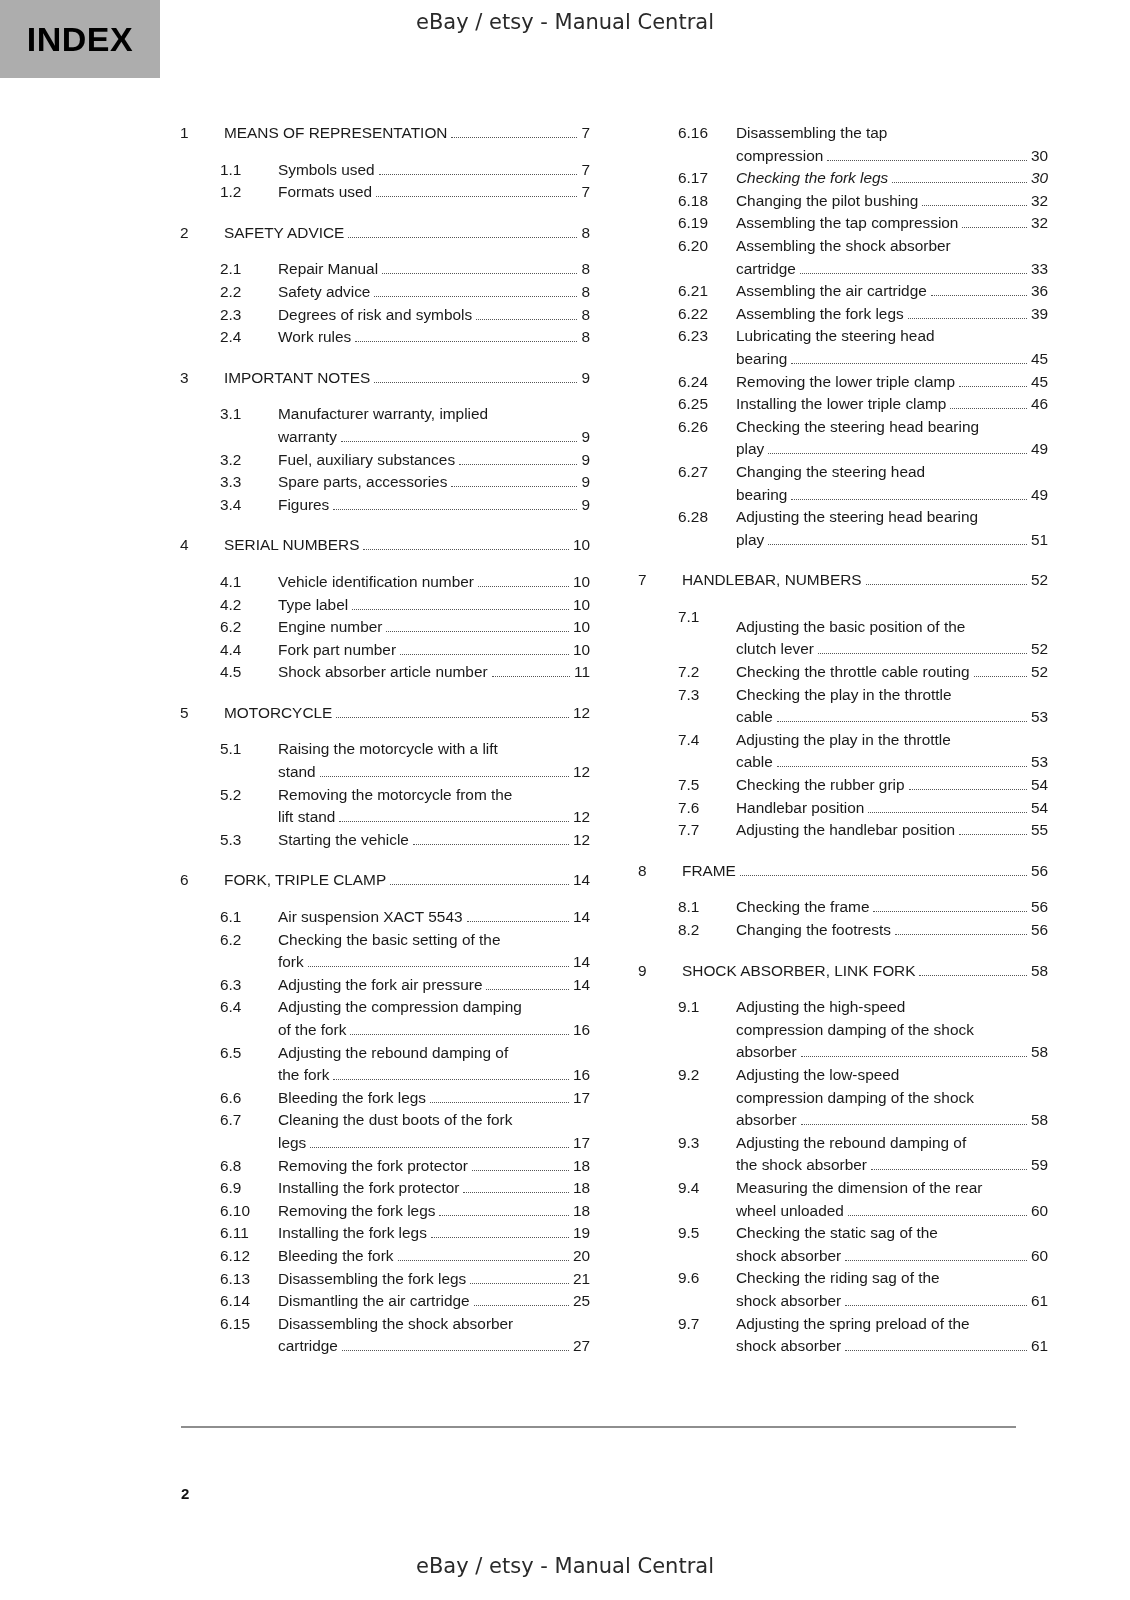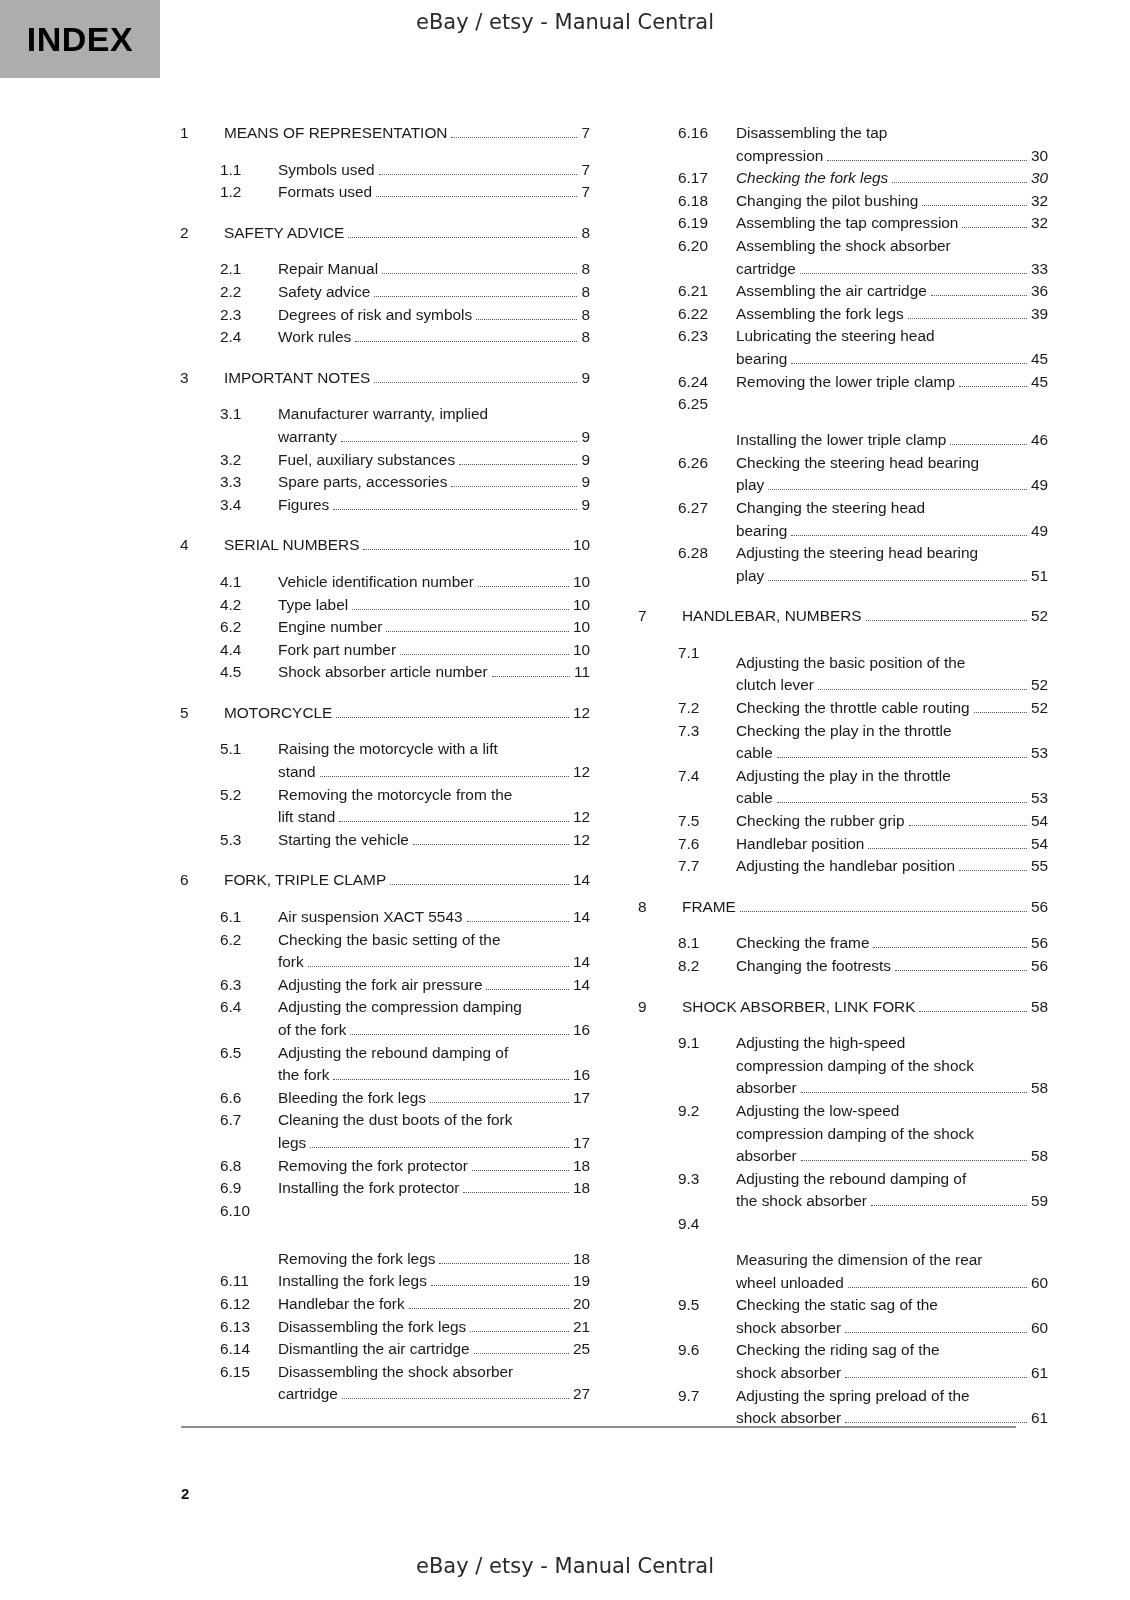--- a/index.html
+++ b/index.html
@@ -575,21 +575,21 @@
                 <span class="entry-title">Installing the fork protector</span>
                 <span class="leader"></span>
                 <span class="page">18</span>
               </span>
             </span>
           </span>
         </div>
         <div class="section">
           <span class="num">6.10</span>
           <span class="title-wrap">
-            <span style="flex: 1 1 auto; min-width: 0px; display: block; margin-top: 48px;">
+            <span style="flex: 1 1 auto; min-width: 0px; display: block;">
               <span class="lastline">
                 <span class="entry-title">Removing the fork legs</span>
                 <span class="leader"></span>
                 <span class="page">18</span>
               </span>
             </span>
           </span>
         </div>
         <div class="section">
           <span class="num">6.11</span>
@@ -601,21 +601,21 @@
                 <span class="page">19</span>
               </span>
             </span>
           </span>
         </div>
         <div class="section">
           <span class="num">6.12</span>
           <span class="title-wrap">
             <span style="flex: 1 1 auto; min-width: 0px; display: block;">
               <span class="lastline">
-                <span class="entry-title">Handlebar the fork</span>
+                <span class="entry-title">Bleeding the fork</span>
                 <span class="leader"></span>
                 <span class="page">20</span>
               </span>
             </span>
           </span>
         </div>
         <div class="section">
           <span class="num">6.13</span>
           <span class="title-wrap">
             <span style="flex: 1 1 auto; min-width: 0px; display: block;">
@@ -763,21 +763,21 @@
                 <span class="entry-title">Removing the lower triple clamp</span>
                 <span class="leader"></span>
                 <span class="page">45</span>
               </span>
             </span>
           </span>
         </div>
         <div class="section">
           <span class="num">6.25</span>
           <span class="title-wrap">
-            <span style="flex: 1 1 auto; min-width: 0px; display: block; margin-top: 36px;">
+            <span style="flex: 1 1 auto; min-width: 0px; display: block;">
               <span class="lastline">
                 <span class="entry-title">Installing the lower triple clamp</span>
                 <span class="leader"></span>
                 <span class="page">46</span>
               </span>
             </span>
           </span>
         </div>
         <div class="section">
           <span class="num">6.26</span>
@@ -1008,21 +1008,21 @@
                 <span class="entry-title">the shock absorber</span>
                 <span class="leader"></span>
                 <span class="page">59</span>
               </span>
             </span>
           </span>
         </div>
         <div class="section">
           <span class="num">9.4</span>
           <span class="title-wrap">
-            <span style="flex: 1 1 auto; min-width: 0px; display: block; margin-top: 36px;">
+            <span style="flex: 1 1 auto; min-width: 0px; display: block;">
               <span class="titleline">Measuring the dimension of the rear</span>
               <span class="lastline">
                 <span class="entry-title">wheel unloaded</span>
                 <span class="leader"></span>
                 <span class="page">60</span>
               </span>
             </span>
           </span>
         </div>
         <div class="section">

